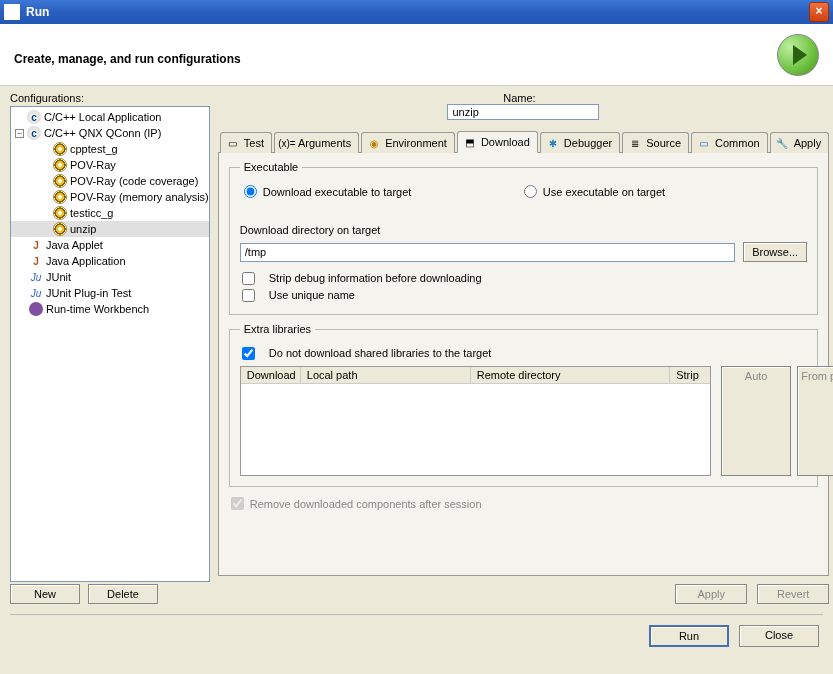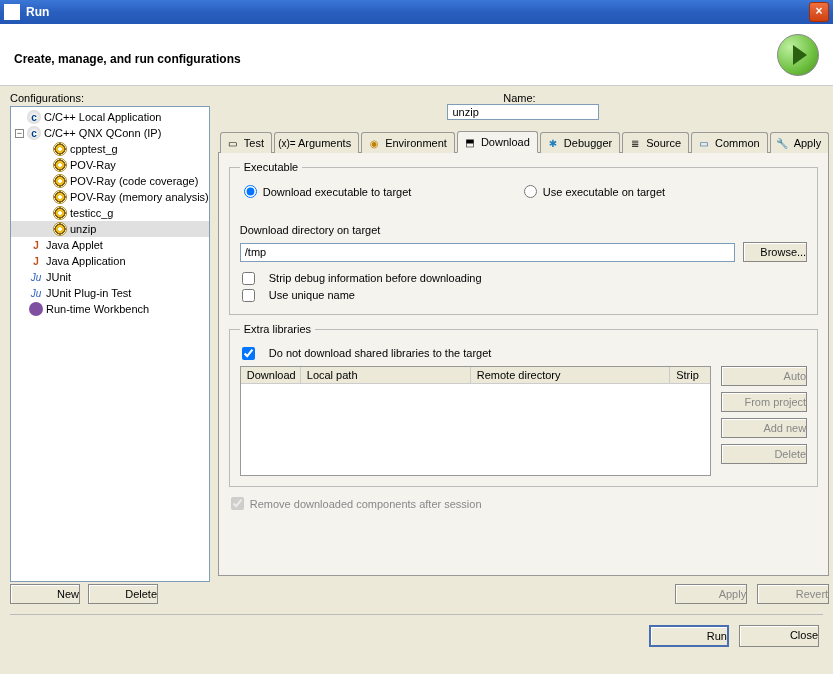--- a/index.html
+++ b/index.html
@@ -130,21 +130,21 @@
   .left-buttons {
     display: flex;
     gap: 8px;
     margin-top: 2px;
   }
   .btn {
     background: #ece9d8;
     border: 1px solid #888;
     padding: 3px 0;
     font-size: 11px;
-    text-align: right;
+    text-align: center;
     cursor: pointer;
     min-width: 70px;
     box-shadow: inset 1px 1px 0 #fff;
   }
   .btn.disabled { color: #888; cursor: default; }
   .right-col {
     flex: 1;
     margin-left: 8px;
     display: flex;
     flex-direction: column;
@@ -253,21 +253,21 @@
     padding: 2px 6px;
     border-right: 1px solid #ccc;
     font-size: 11px;
   }
   .th.dl { width: 60px; }
   .th.lp { width: 170px; }
   .th.rd { flex:1; }
   .th.st { width: 40px; border-right:none;}
   .libs-btns {
     display: flex;
-    flex-direction: column;
+    flex-direction: row;
     gap: 6px;
     width: 86px;
   }
   .remove-row {
     display: flex;
     align-items: center;
     gap: 6px;
     color: #888;
     margin-top: 10px;
     margin-left: 2px;

